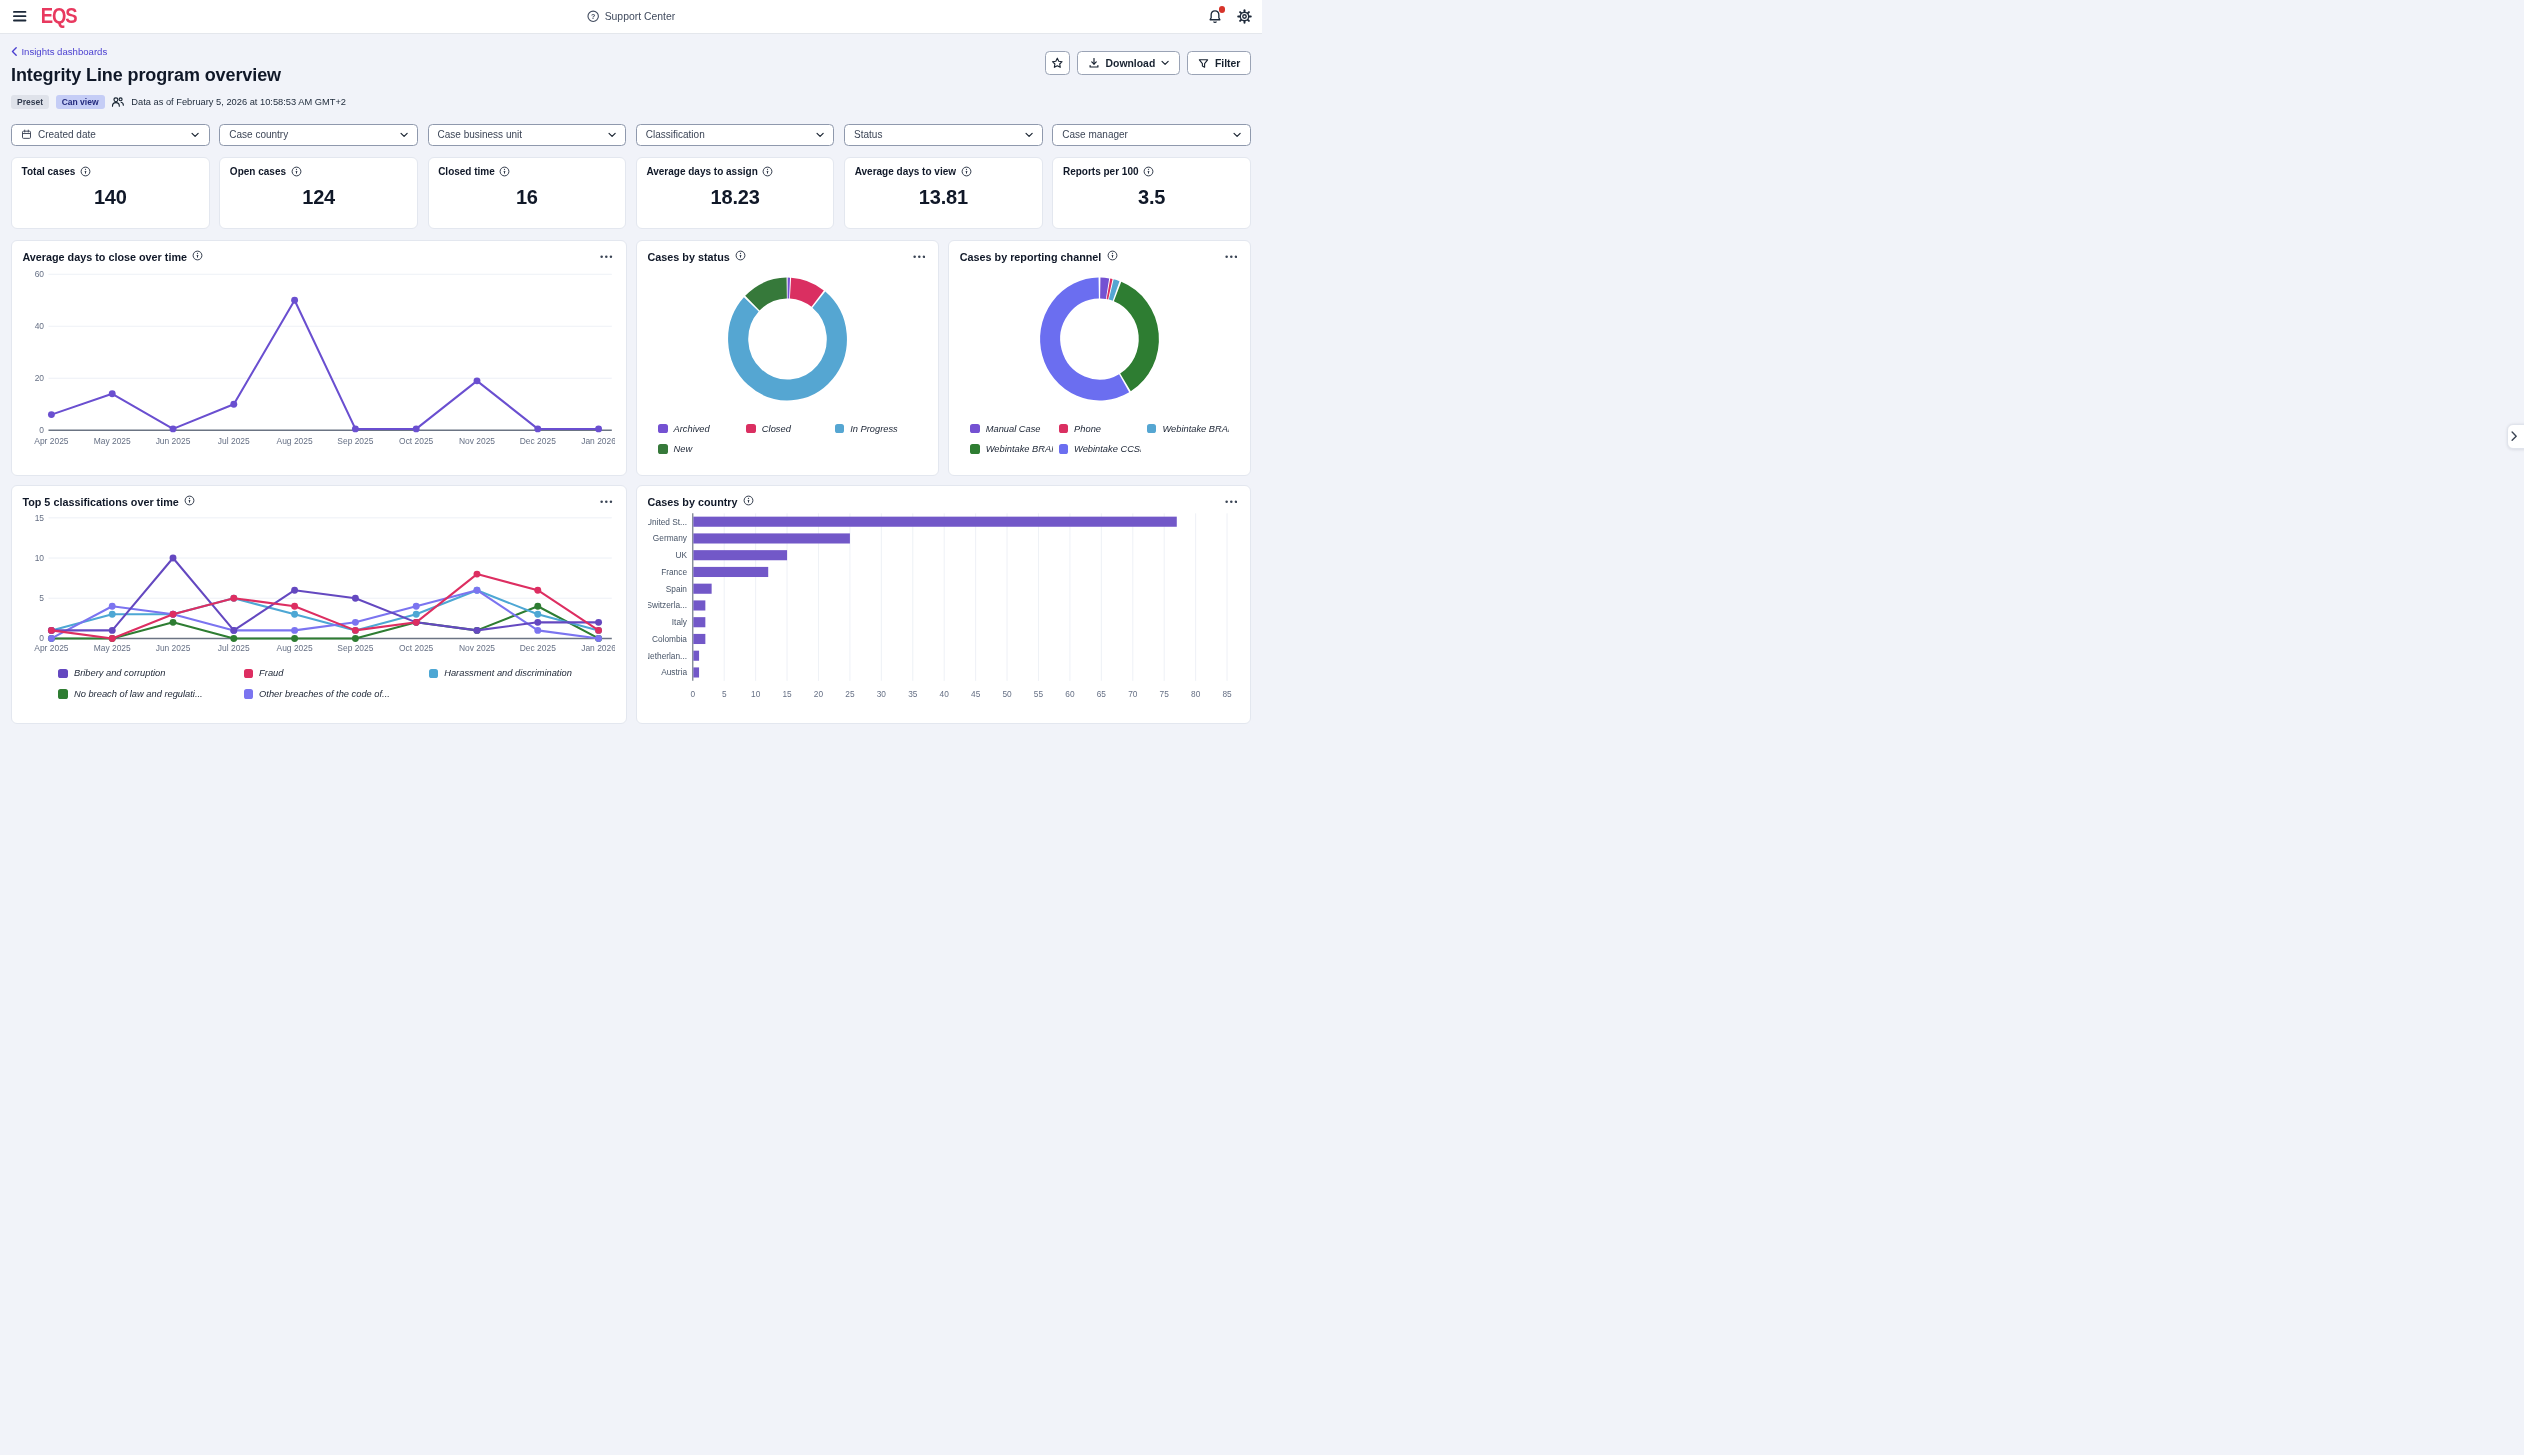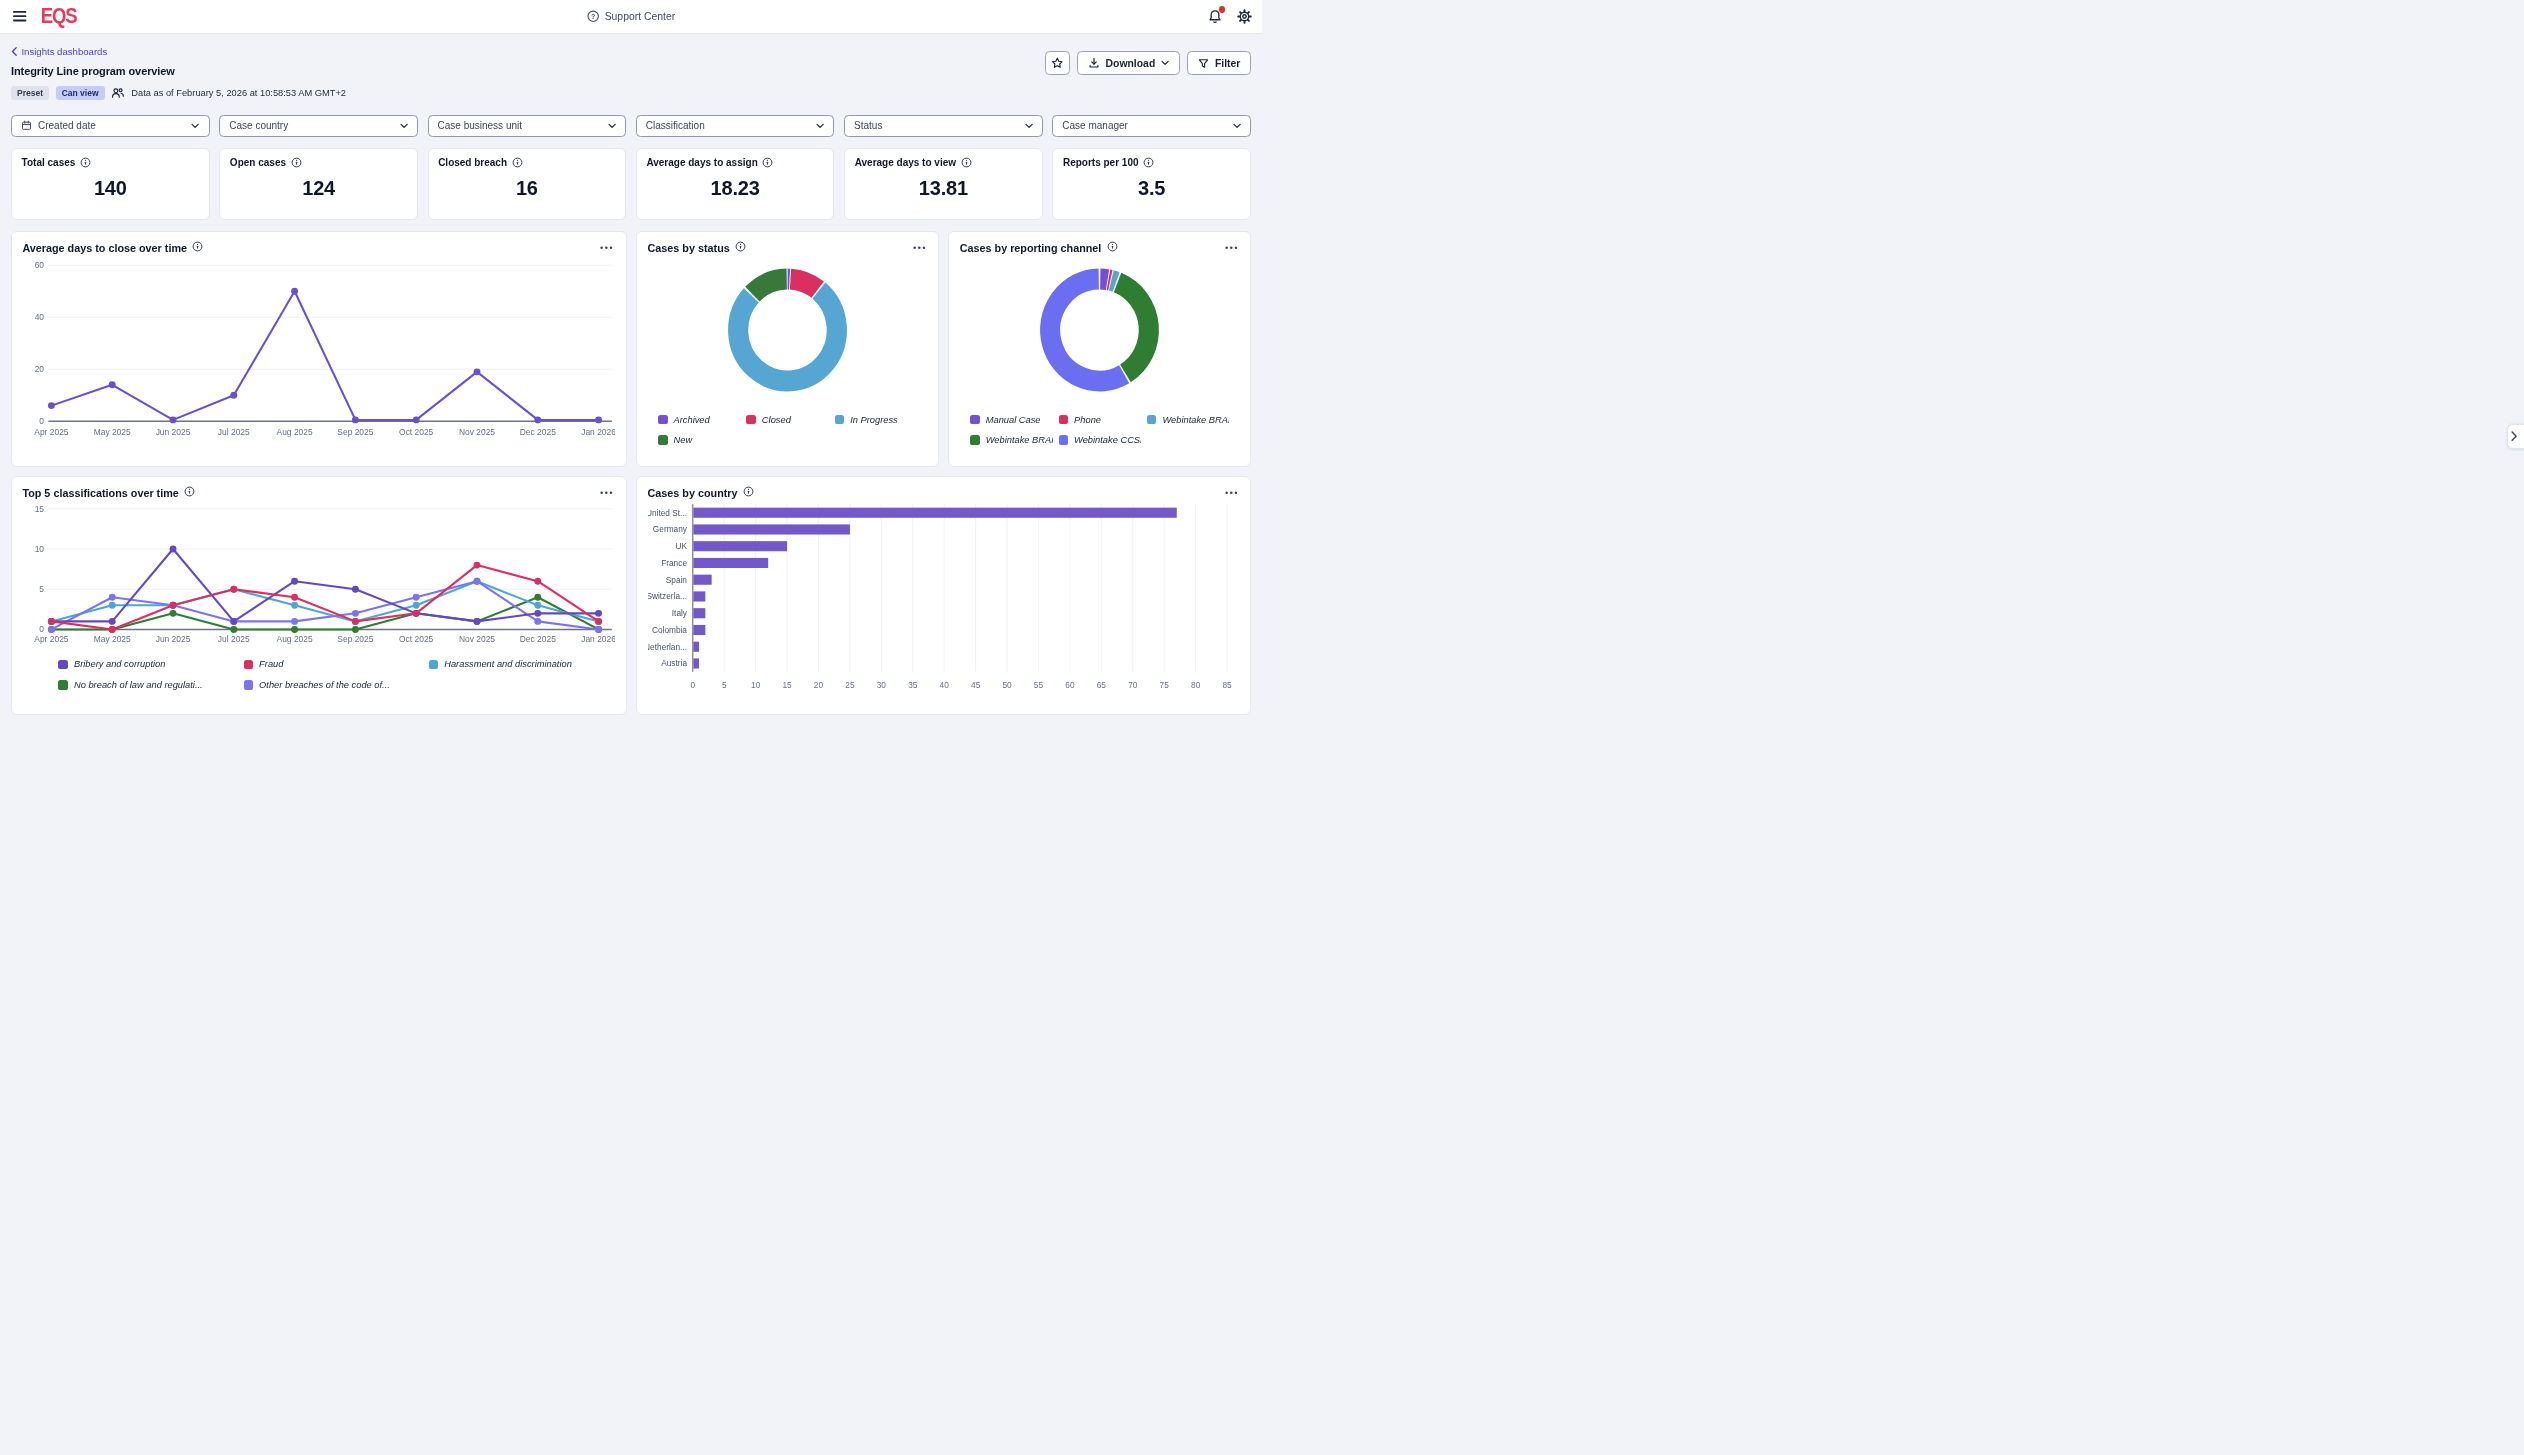--- a/index.html
+++ b/index.html
@@ -18,21 +18,21 @@
     gap:5.2px; color:#414b5e; font-size:10.4px; font-weight:500; cursor:pointer; }
   .h-right { margin-left:auto; display:flex; align-items:center; gap:15px; }
   .icon-btn { position:relative; background:none; border:none; cursor:pointer; display:flex; }
   .noti-dot { position:absolute; top:-3px; right:-3.7px; width:6.7px; height:6.7px; border-radius:50%; background:#d7342a; }
 
   
   main { padding:7.4px 11px 0; }
   .topbar { display:flex; justify-content:space-between; align-items:flex-start; }
   .breadcrumb { display:inline-flex; align-items:center; gap:3.7px; color:#4a3fd0; font-size:9.6px;
     font-weight:500; margin-top:4.5px; cursor:pointer; }
-  h1 { font-size:11px; font-weight:700; margin-top:6px; letter-spacing:-0.1px; }
+  h1 { font-size:18px; font-weight:700; margin-top:6px; letter-spacing:-0.1px; }
   .actions { display:flex; gap:7.4px; margin-top:9.6px; }
   .btn { display:flex; align-items:center; gap:6px; height:24.5px; padding:0 9.6px; background:#fff;
     border:0.7px solid #9aa3b5; border-radius:4.5px; font-size:10.4px; font-weight:600; color:#17212f; cursor:pointer; }
   .btn.icon-only { width:24.5px; padding:0; justify-content:center; }
   .meta { display:flex; align-items:center; gap:6.7px; margin-top:9px; font-size:9.3px; color:#1d2939; }
   .badge { font-size:8.5px; font-weight:600; padding:1.9px 6px; border-radius:3px; }
   .badge.preset  { background:#dfe2ea; color:#323b4e; }
   .badge.canview { background:#c5cdf6; color:#232a7e; }
 
   
@@ -236,21 +236,21 @@
           <svg width="11" height="11" viewBox="0 0 16 16" fill="none">
             <circle cx="8" cy="8" r="6.4" stroke="#2b3445" stroke-width="1.4"></circle>
             <rect x="7.25" y="7" width="1.5" height="4.2" rx="0.7" fill="#2b3445"></rect>
             <circle cx="8" cy="4.9" r="0.95" fill="#2b3445"></circle>
           </svg>
         </div>
         <div class="val">124</div>
       </div>
       <div class="kpi">
         <div class="lab">
-          <span>Closed breach</span>
+          <span>Closed time</span>
           <svg width="11" height="11" viewBox="0 0 16 16" fill="none">
             <circle cx="8" cy="8" r="6.4" stroke="#2b3445" stroke-width="1.4"></circle>
             <rect x="7.25" y="7" width="1.5" height="4.2" rx="0.7" fill="#2b3445"></rect>
             <circle cx="8" cy="4.9" r="0.95" fill="#2b3445"></circle>
           </svg>
         </div>
         <div class="val">16</div>
       </div>
       <div class="kpi">
         <div class="lab">

